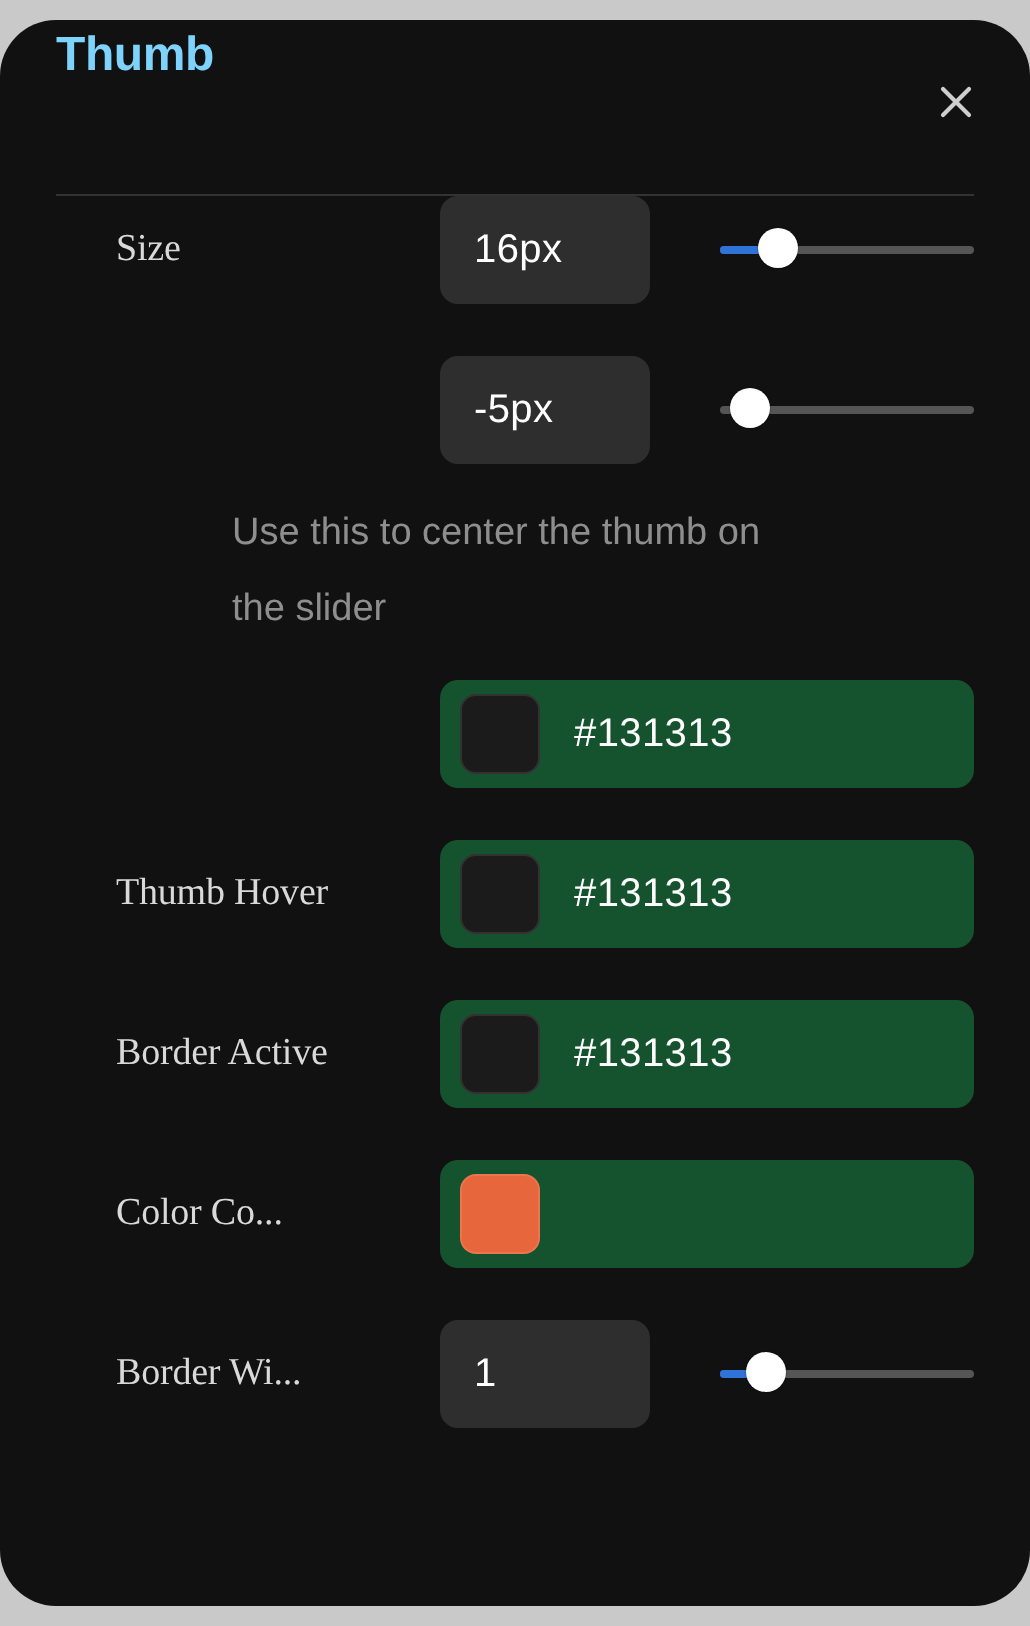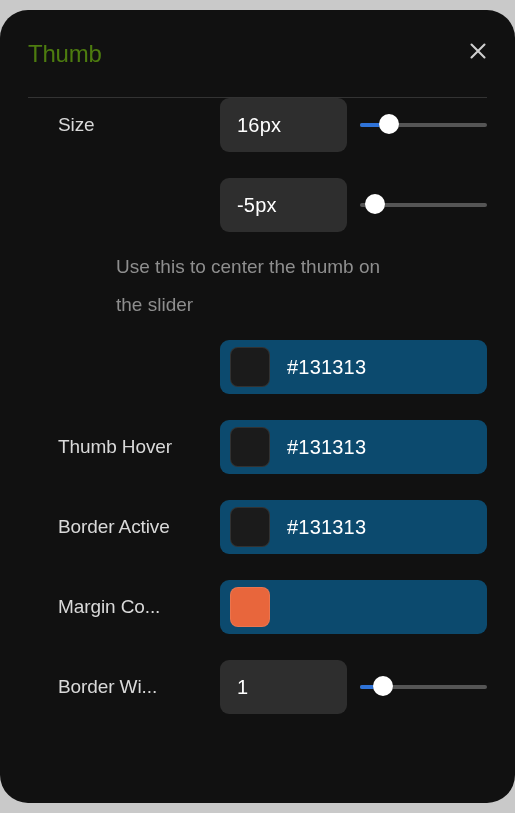--- a/index.html
+++ b/index.html
@@ -36,24 +36,24 @@
   }
 
   
   .panel-header {
     position: relative;
     height: 88px;
   }
   .panel-title {
     position: absolute;
     left: 28px;
-    top: 30px;
+    top: 4px;
     font-size: 24px;
-    font-weight: normal;
-    color: #4d7c0f;
+    font-weight: bold;
+    color: #7dd3fc;
     letter-spacing: -0.2px;
   }
   .close-btn {
     position: absolute;
     right: 22px;
     top: 26px;
     width: 30px;
     height: 30px;
     display: flex;
     align-items: center;
@@ -91,27 +91,28 @@
   .row-label {
     position: absolute;
     left: 58px;
     width: 158px;
     font-size: 19px;
     color: #d9d9d9;
     white-space: nowrap;
     overflow: hidden;
     text-overflow: ellipsis;
     letter-spacing: -0.1px;
+    font-family: Liberation Serif, serif;
   }
 
   
   .input-box {
     position: absolute;
     left: 220px;
-    width: 127px;
+    width: 105px;
     height: 54px;
     background: #2e2e2e;
     border-radius: 9px;
     display: flex;
     align-items: center;
     box-sizing: border-box;
     padding-left: 17px;
     cursor: text;
   }
   .input-value {
@@ -168,21 +169,21 @@
     line-height: 38px;
     color: #8e8e8e;
   }
 
   
   .color-field {
     position: absolute;
     left: 220px;
     width: 267px;
     height: 54px;
-    background: #0c4a6e;
+    background: #14532d;
     border-radius: 9px;
     display: flex;
     align-items: center;
     box-sizing: border-box;
     padding-left: 10px;
     cursor: pointer;
   }
   .swatch {
     width: 40px;
     height: 40px;
@@ -261,21 +262,21 @@
 
       <div class="row color-row">
         <div class="row-label">Border Active</div>
         <div class="color-field">
           <span class="swatch" style="background:#1b1b1b;"></span>
           <span class="color-hex">#131313</span>
         </div>
       </div>
 
       <div class="row color-row">
-        <div class="row-label">Margin Co...</div>
+        <div class="row-label">Color Co...</div>
         <div class="color-field">
           <span class="swatch" style="background:#e8663c;"></span>
         </div>
       </div>
 
       <div class="row">
         <div class="row-label">Border Wi...</div>
         <div class="input-box">
           <span class="input-value">1</span>
         </div>

